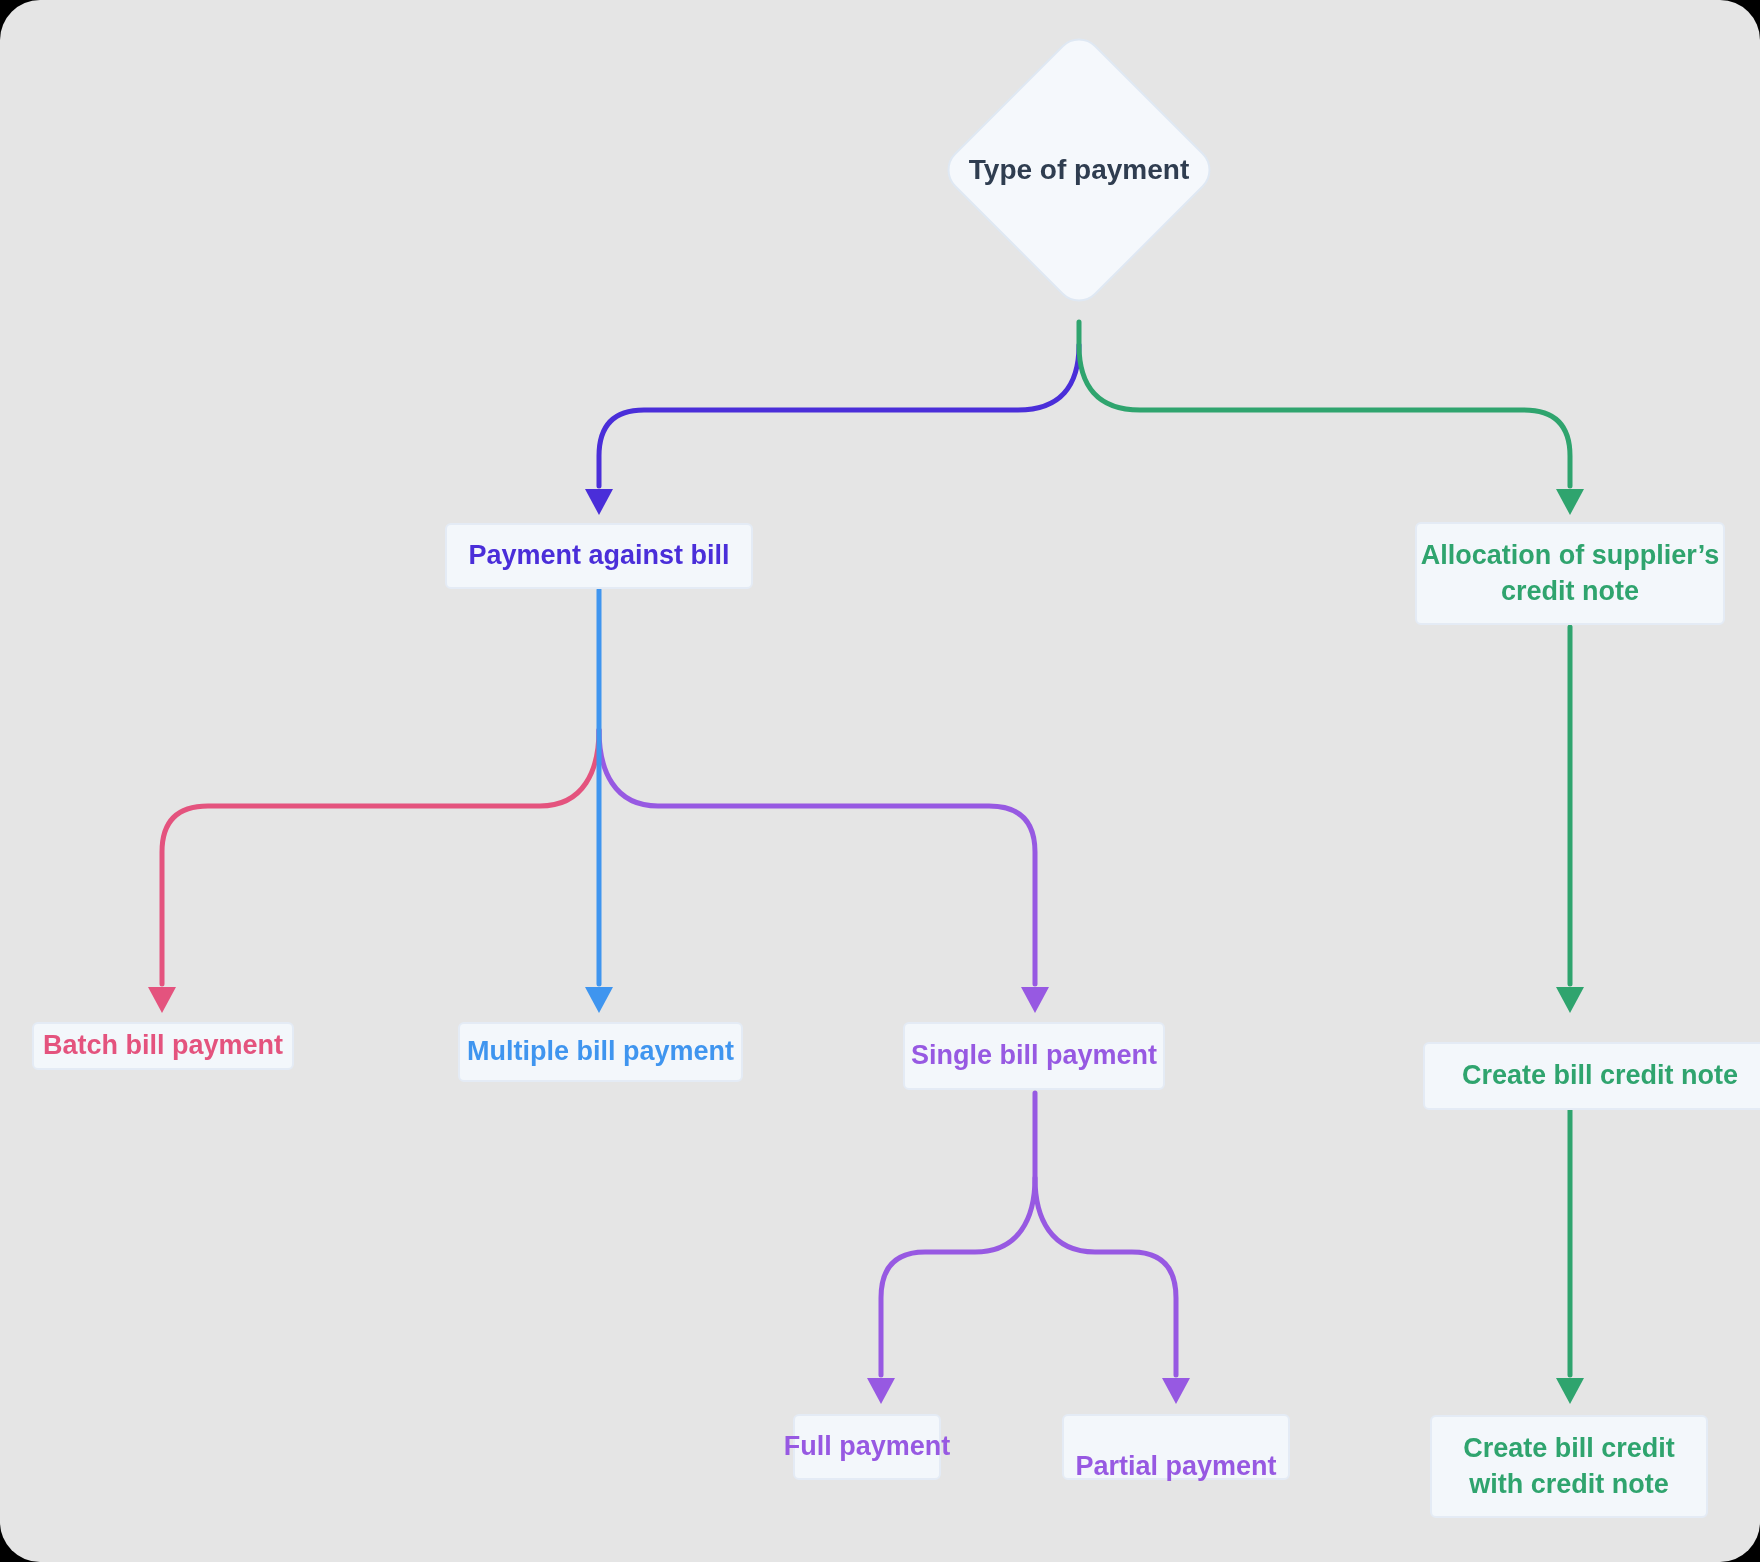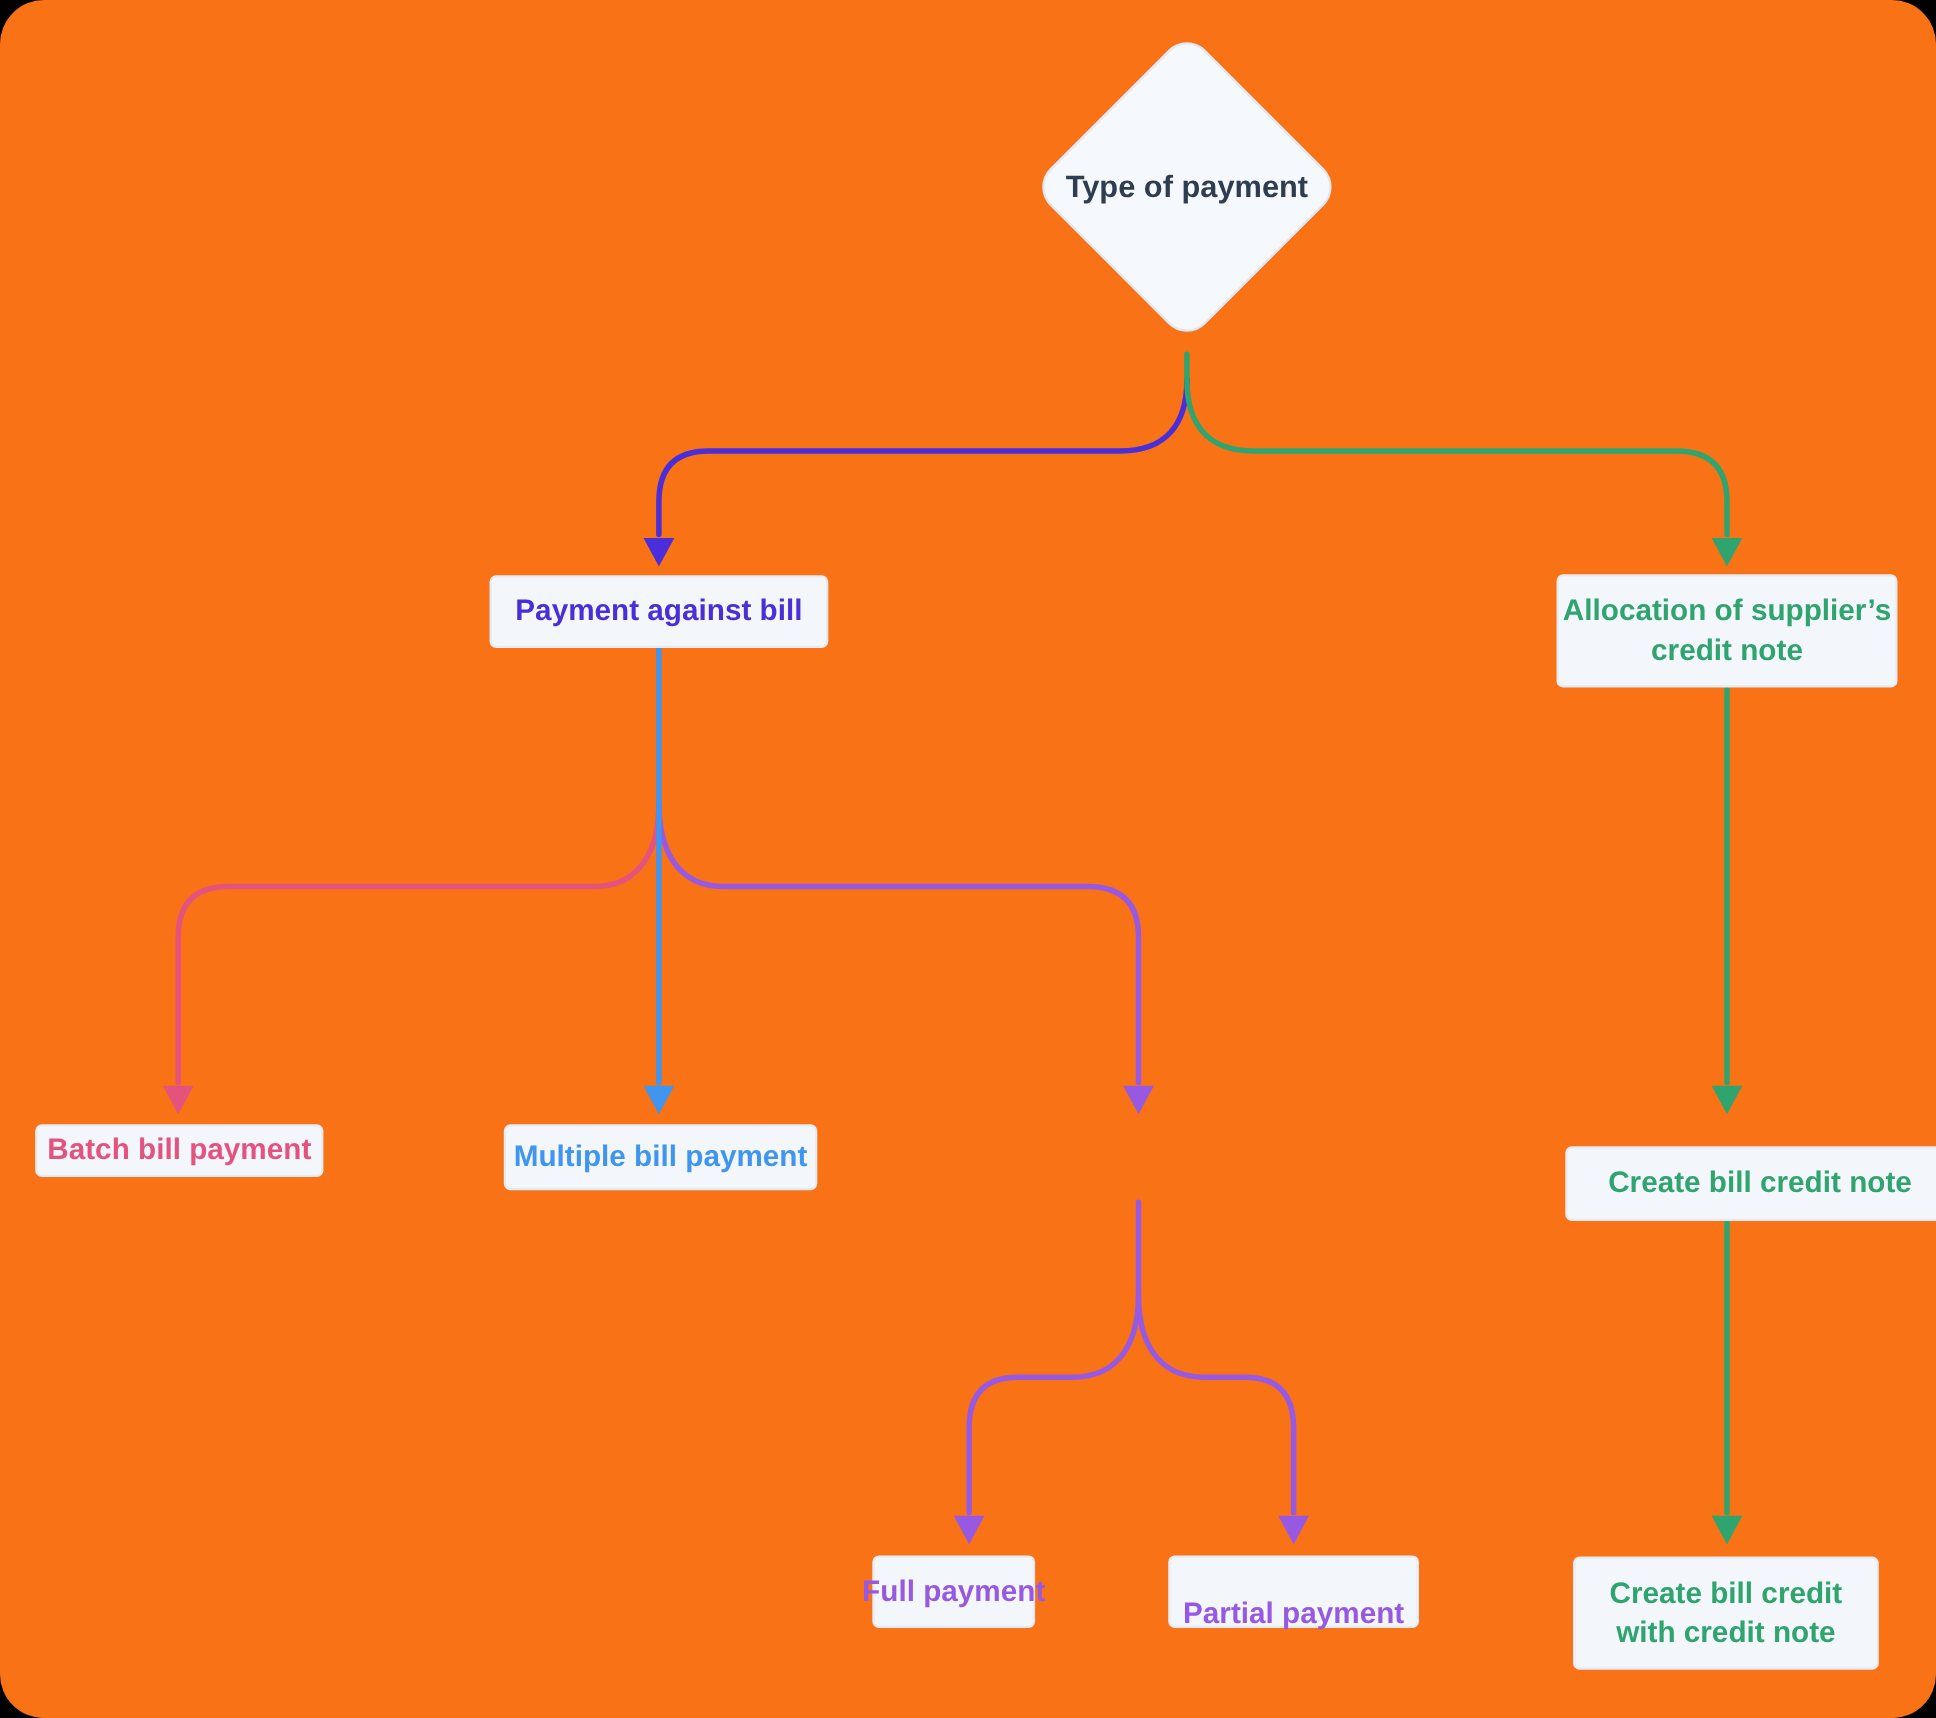--- a/index.html
+++ b/index.html
@@ -1,20 +1,20 @@
 <!DOCTYPE html>
 <html><head>
 <meta charset="utf-8">
 <style>
   html,body{margin:0;padding:0;background:#000;}
   body{font-family:"Liberation Sans", sans-serif;}
   .stage{
     position:relative;
     width:1760px;height:1562px;
-    background:#f97316;
+    background:#e5e5e5;
     border-radius:40px;
     overflow:hidden;
   }
   .edges{position:absolute;left:0;top:0;width:1760px;height:1562px;display:block;}
   .edges path.line{fill:none;stroke-width:5;stroke-linecap:round;}
   .node{
     position:absolute;
     display:flex;align-items:center;justify-content:center;
     background:#f3f7fb;
     border:2px solid #e4ebf5;
@@ -93,20 +93,23 @@
   </div>
 
   <div class="node" style="left:32px;top:1022px;width:262px;height:48px;">
     <span style="color: rgb(228, 83, 126);">Batch bill payment</span>
   </div>
 
   <div class="node" style="left:458px;top:1022px;width:285px;height:60px;">
     <span style="color: rgb(63, 149, 239);">Multiple bill payment</span>
   </div>
 
+  <div class="node" style="left:903px;top:1022px;width:262px;height:68px;">
+    <span style="color: rgb(151, 89, 226);">Single bill payment</span>
+  </div>
 
   <div class="node" style="left:1423px;top:1042px;width:354px;height:68px;">
     <span style="color: rgb(47, 164, 110);">Create bill credit note</span>
   </div>
 
   <div class="node" style="left:793px;top:1414px;width:148px;height:66px;">
     <span style="color: rgb(151, 89, 226);">Full payment</span>
   </div>
 
   <div class="node" style="left:1062px;top:1414px;width:228px;height:66px;">

